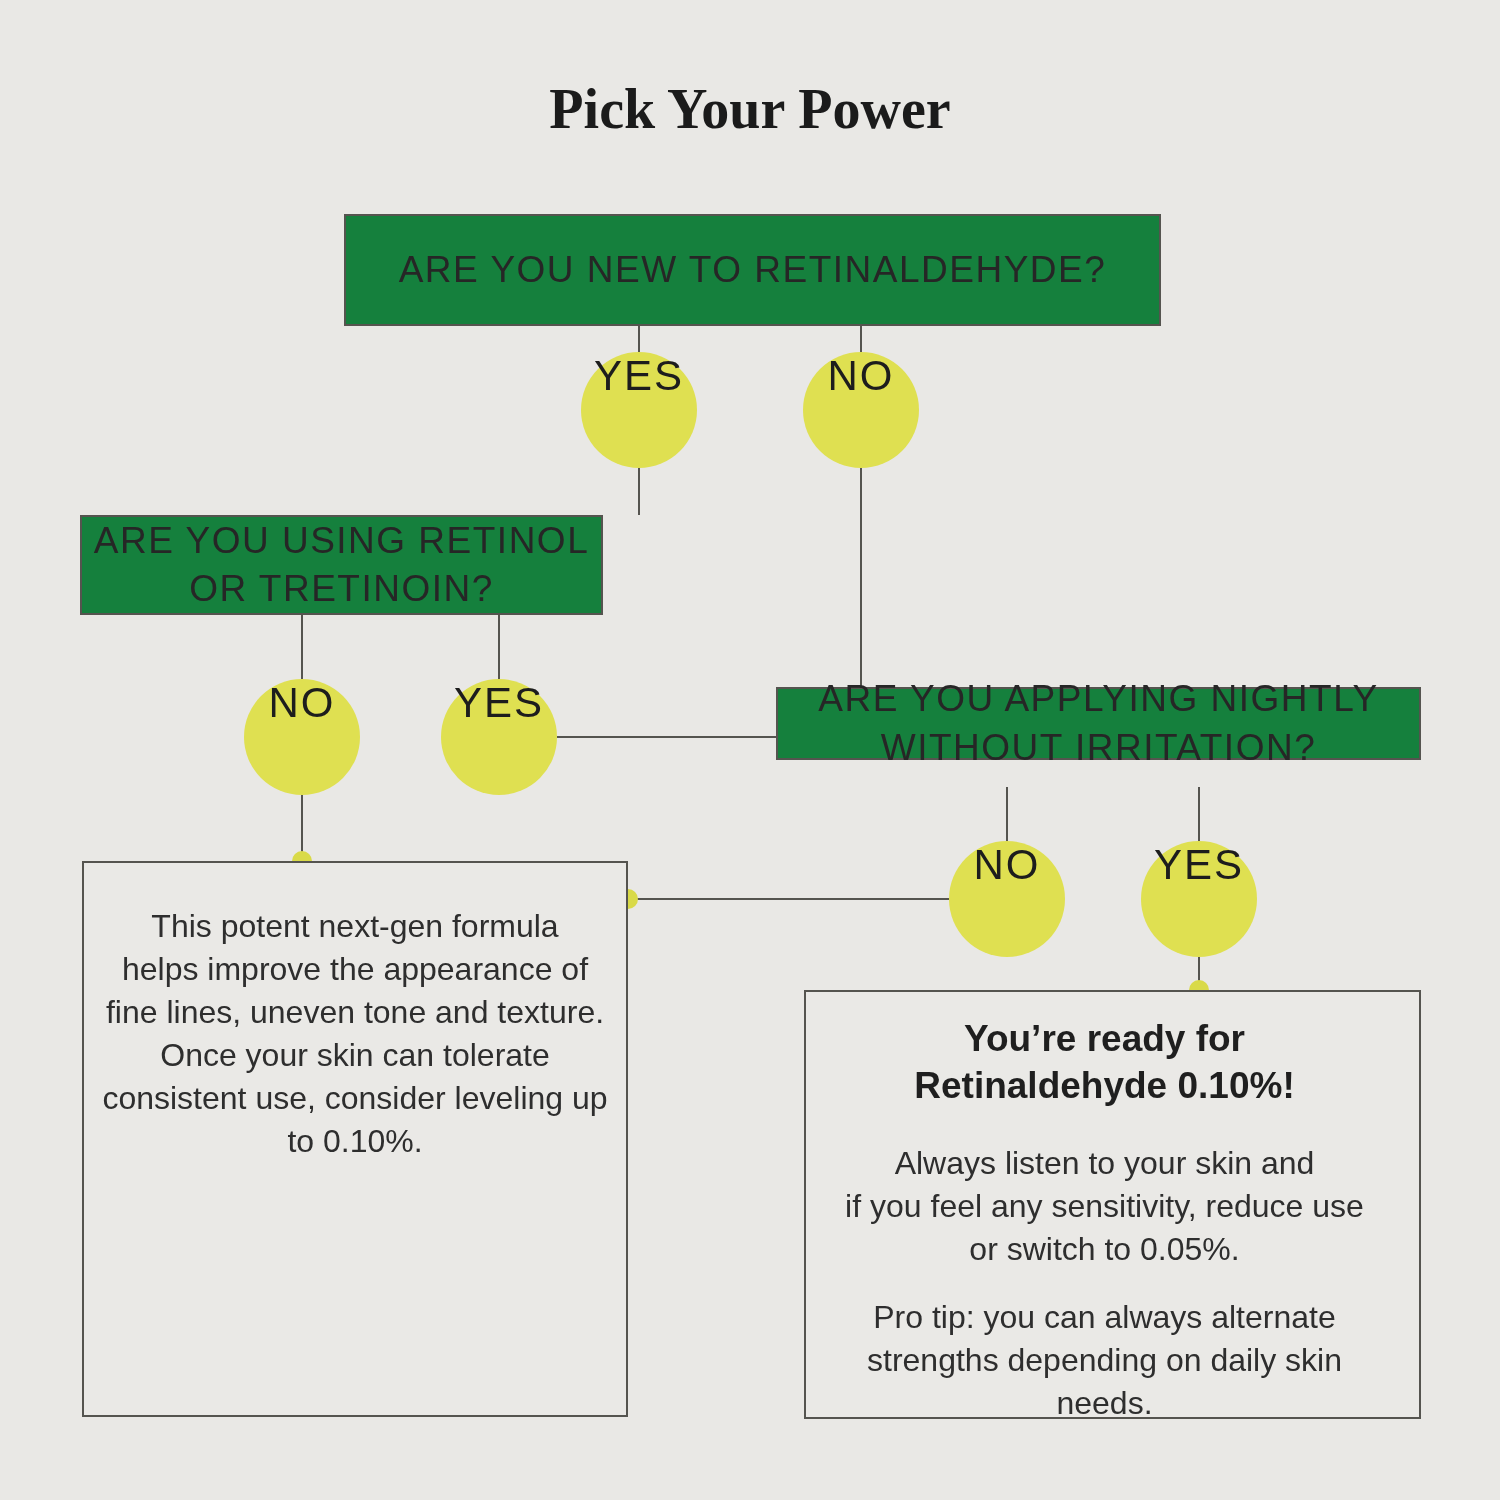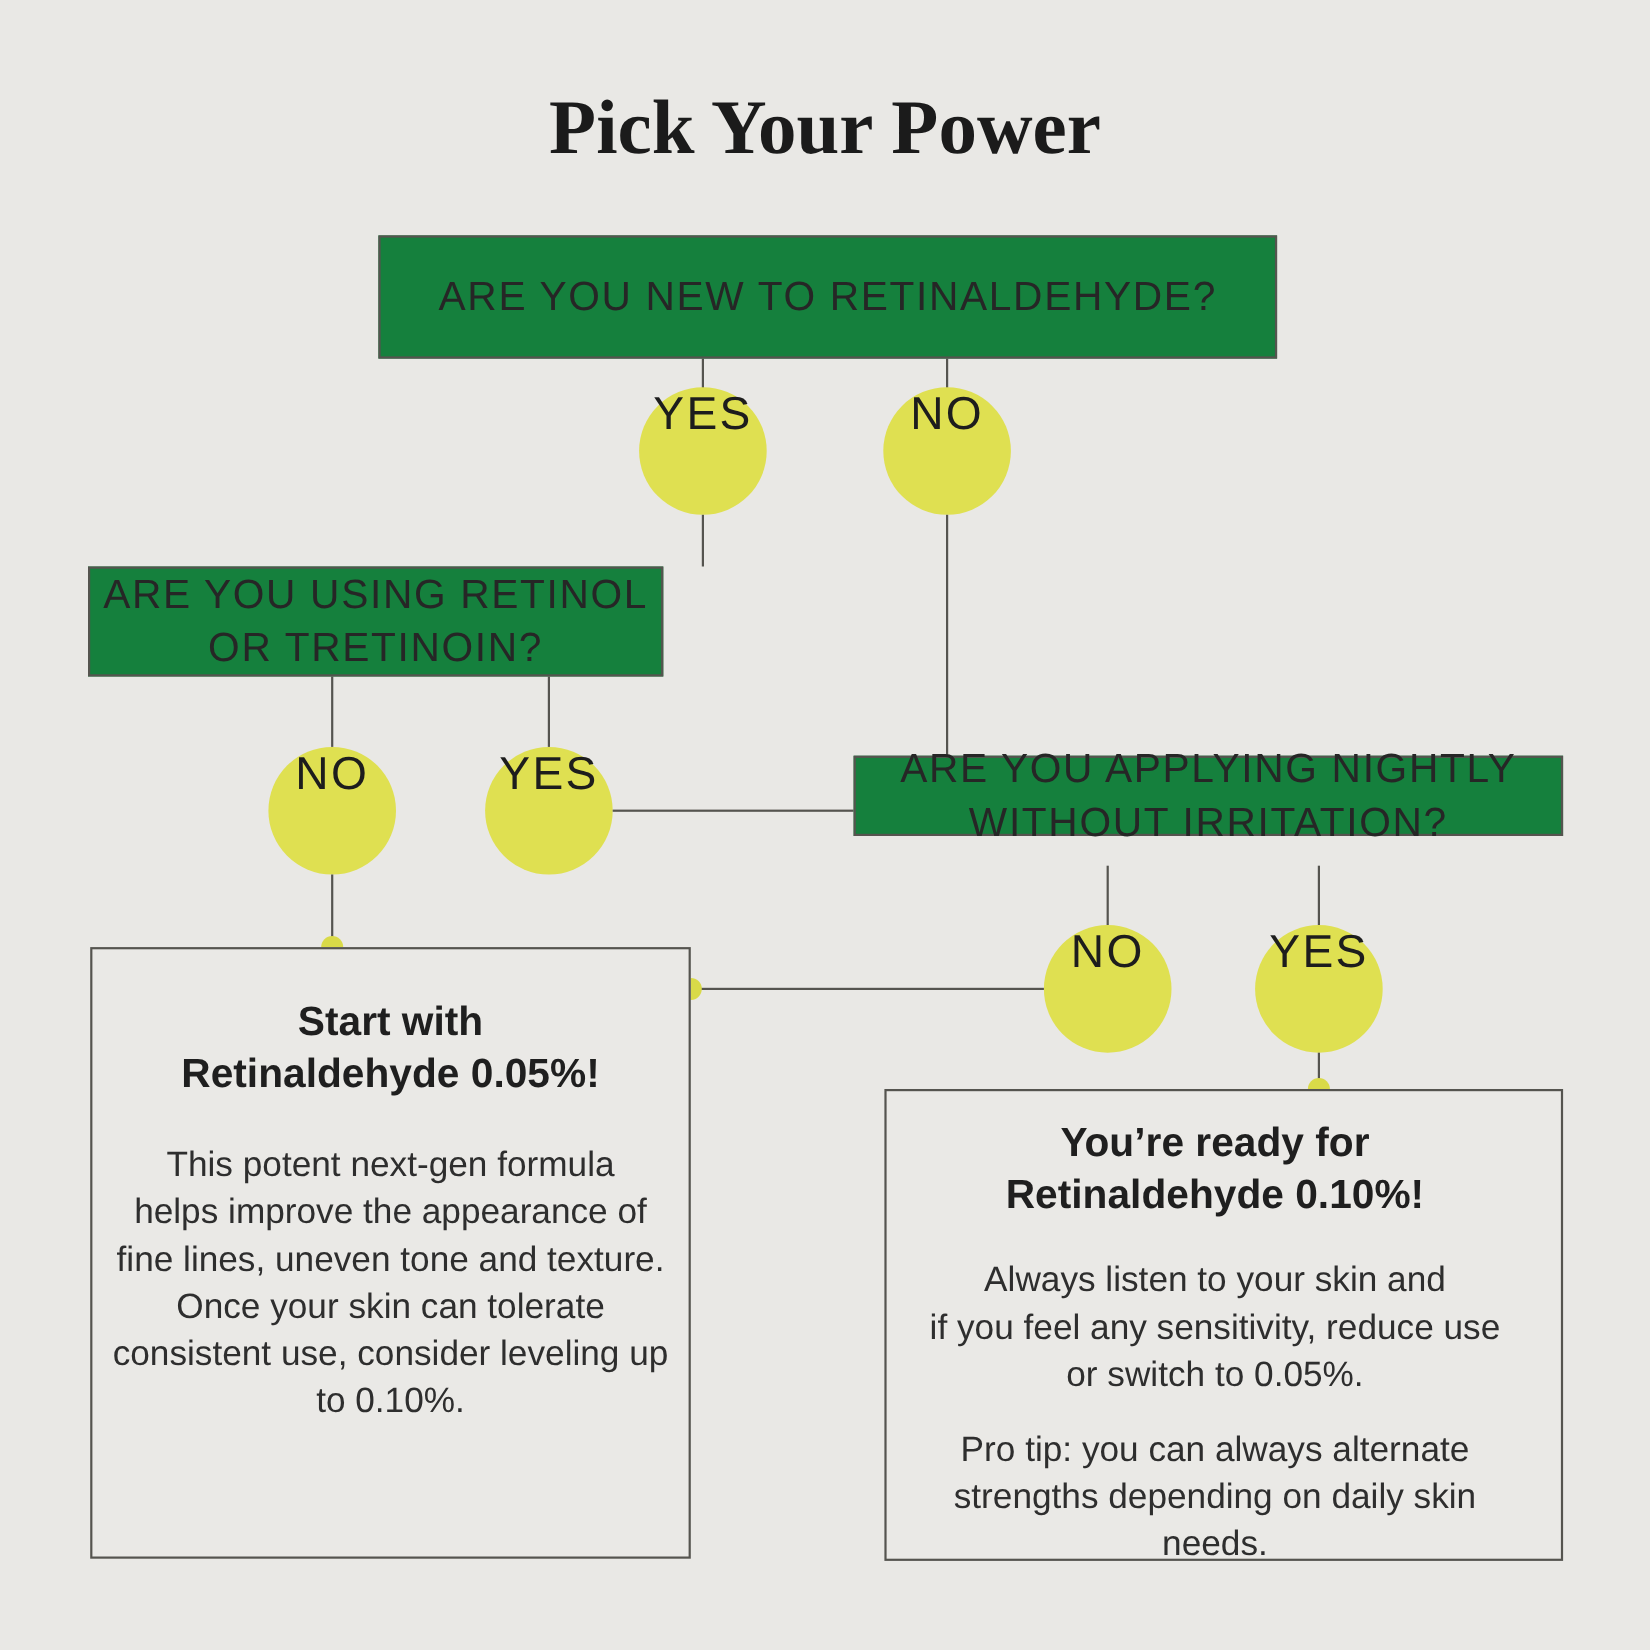--- a/index.html
+++ b/index.html
@@ -16,21 +16,21 @@
     overflow: hidden;
     color: #222;
   }
   .title {
     position: absolute;
     top: 80px;
     left: 0;
     width: 100%;
     text-align: center;
     font-family: "Liberation Serif", serif;
-    font-size: 70px;
+    font-size: 56px;
     font-weight: 600;
     letter-spacing: 0px;
     color: #1b1b1b;
     line-height: 1.05;
   }
   .qbox {
     position: absolute;
     box-sizing: border-box;
     border: 2px solid #55544f;
     background: #15803d;
@@ -159,22 +159,20 @@
 
   <div class="hline" style="left:628px; top:898px; width:321px;"></div>
 
   <div class="vline" style="left:1198px; top:957px; height:33px;"></div>
 
   <div class="dot" style="left:292px; top:851px;"></div>
   <div class="dot" style="left:618px; top:889px;"></div>
   <div class="dot" style="left:1189px; top:980px;"></div>
 
   <div class="result result-left" style="left:82px; top:861px; width:546px; height:556px;">
-    <div class="heading">Start with
-Retinaldehyde 0.05%!</div>
     <div class="body-text body-first">This potent next-gen formula
 helps improve the appearance of
 fine lines, uneven tone and texture.
 Once your skin can tolerate
 consistent use, consider leveling up
 to 0.10%.</div>
   </div>
 
   <div class="result result-right" style="left:804px; top:990px; width:617px; height:429px;">
     <div class="heading">You’re ready for

